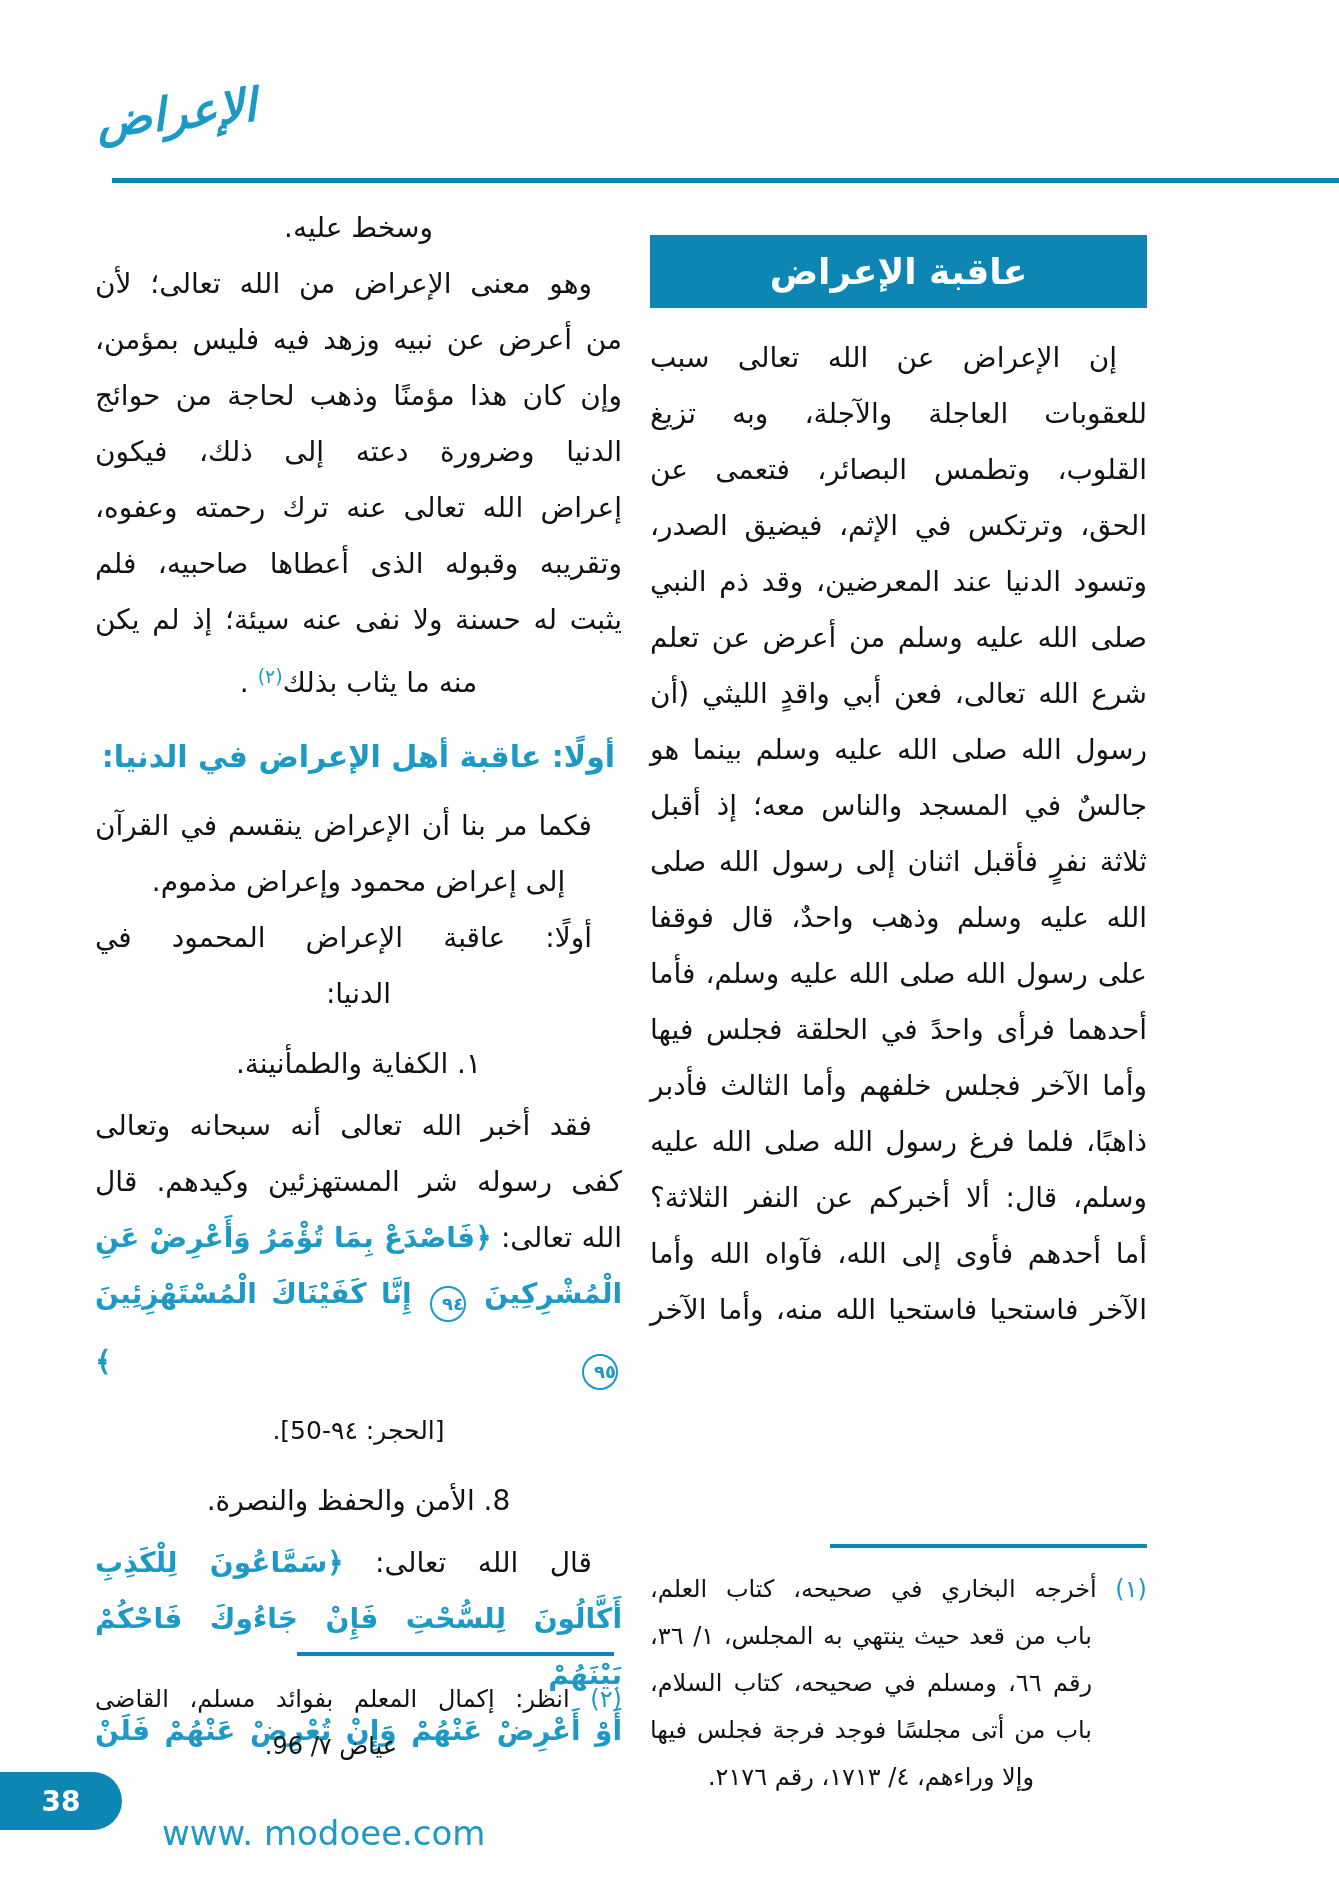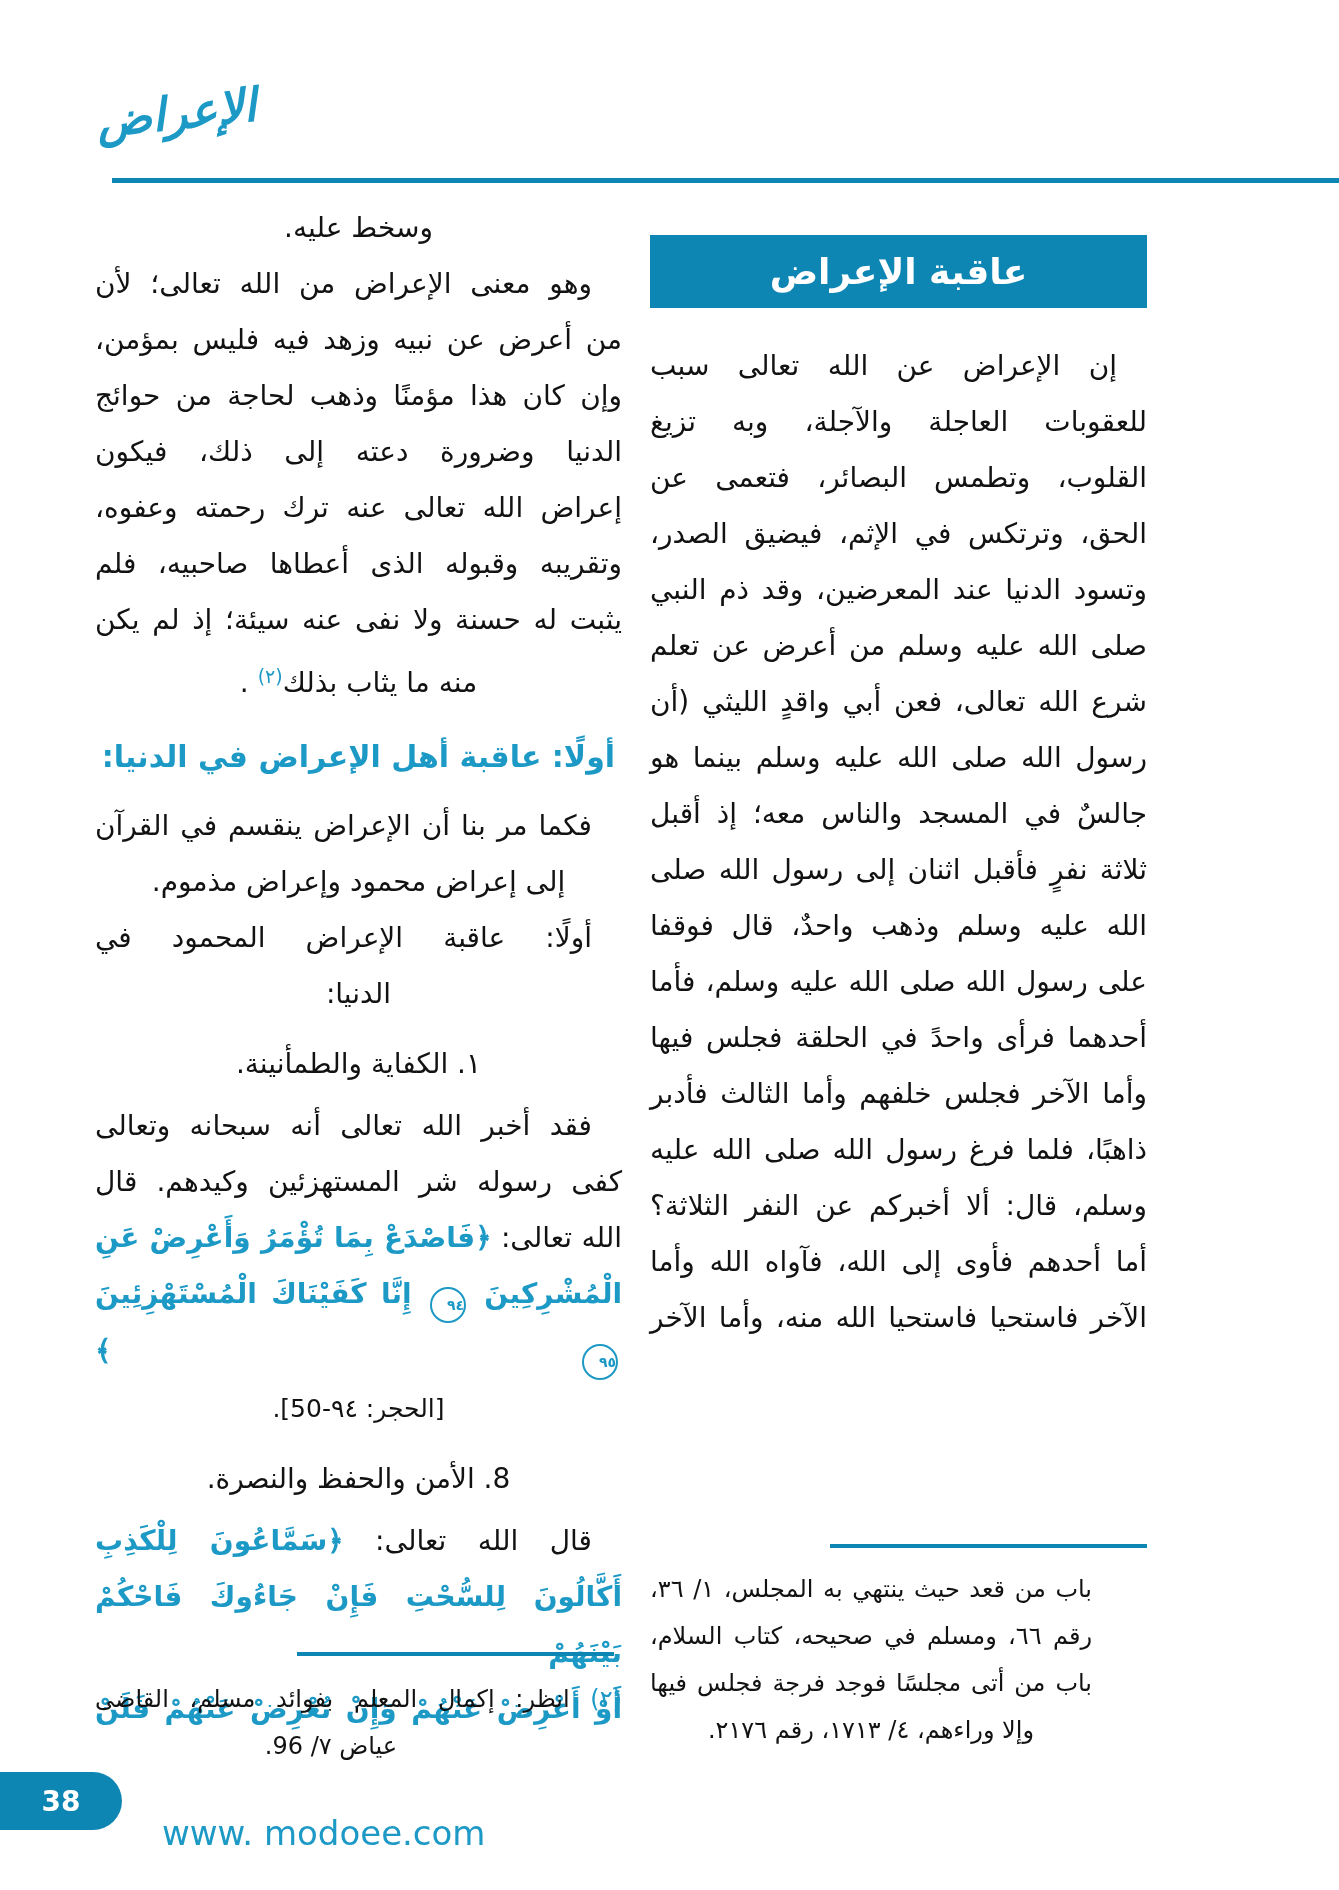--- a/index.html
+++ b/index.html
@@ -39,21 +39,21 @@
   
   .col{position:absolute;color:var(--ink)}
   .col-right{left:650px; top:235px; width:497px}
   .col-left{left:95px; top:200px; width:527px}
   .title-box{
     height:73px;
     background:var(--accent);
     color:#ffffff;
     display:flex;align-items:center;justify-content:center;
     font-size:36px;font-weight:bold;
-    margin-bottom:30px;
+    margin-bottom:22px;
   }
   .line{
     font-size:28px;
     line-height:56px;
     text-align:center;
     color:var(--ink);
   }
   .line.just{text-align:justify;text-align-last:justify}
   .line.ind{padding-right:30px}
   .line.hd{margin:18px 0 12px}
@@ -62,26 +62,26 @@
   .seg-h{font-weight:bold;color:var(--accent2);font-size:30px}
   .seg-q{font-weight:bold;color:var(--accent2)}
   .seg-sm{font-size:25px}
   .seg-r{color:var(--accent2);font-size:19px;vertical-align:9px}
   .seg-rm{color:var(--accent2)}
   .seg-qn{
     display:inline-block;
     width:36px;height:36px;
     border:2px solid var(--accent2);
     border-radius:50%;
-    font-size:14px;line-height:32px;
+    font-size:18px;line-height:32px;
     text-align:center;
     color:var(--accent2);
     font-weight:bold;
     vertical-align:-7px;
-    margin:0 4px;
+    margin:12px 4px;
   }
   
   .fn-sep{position:absolute;height:4px;background:var(--accent)}
   .fn-sep-right{left:830px;top:1544px;width:317px}
   .fn-sep-left{left:297px;top:1652px;width:317px}
   .fn{position:absolute;color:var(--ink)}
   .fn-right{left:650px;top:1566px;width:497px}
   .fn-left{left:95px;top:1676px;width:527px}
   .fn .line{font-size:24px;line-height:47px}
   .fn .line.ind{padding-right:55px}
@@ -164,20 +164,21 @@
         <div class="line"><span class="seg-sm">[الحجر: ٩٤-50].</span></div>
         <div class="line shd"><span class="seg-b">8. الأمن والحفظ والنصرة.</span></div>
         <div class="line just ind"><span>قال الله تعالى: </span><span class="seg-q">﴿سَمَّاعُونَ لِلْكَذِبِ</span></div>
         <div class="line just"><span class="seg-q">أَكَّالُونَ لِلسُّحْتِ فَإِنْ جَاءُوكَ فَاحْكُمْ بَيْنَهُمْ</span></div>
         <div class="line just"><span class="seg-q">أَوْ أَعْرِضْ عَنْهُمْ وَإِنْ تُعْرِضْ عَنْهُمْ فَلَنْ</span></div>
       </div>
   </div>
 
   <div class="fn-sep fn-sep-right"></div>
   <div class="fn fn-right" id="fn-right">
+      <div class="line just"><span class="seg-rm">(١) </span><span>أخرجه البخاري في صحيحه، كتاب العلم،</span></div>
       <div class="line just ind"><span>باب من قعد حيث ينتهي به المجلس، ١/ ٣٦،</span></div>
       <div class="line just ind"><span>رقم ٦٦، ومسلم في صحيحه، كتاب السلام،</span></div>
       <div class="line just ind"><span>باب من أتى مجلسًا فوجد فرجة فجلس فيها</span></div>
       <div class="line ind"><span>وإلا وراءهم، ٤/ ١٧١٣، رقم ٢١٧٦.</span></div>
     </div>
 
   <div class="fn-sep fn-sep-left"></div>
   <div class="fn fn-left" id="fn-left">
       <div class="line just"><span class="seg-rm">(٢) </span><span>انظر: إكمال المعلم بفوائد مسلم، القاضى</span></div>
       <div class="line ind"><span>عياض ٧/ 96.</span></div>

